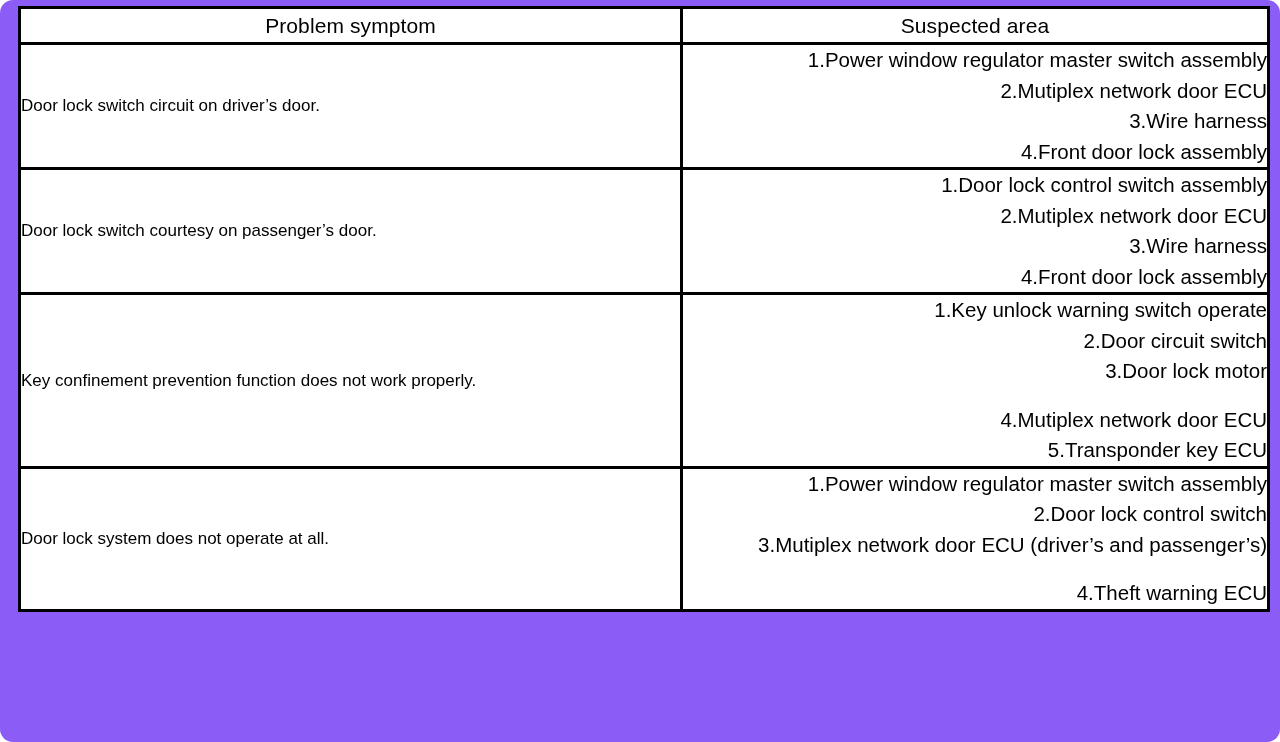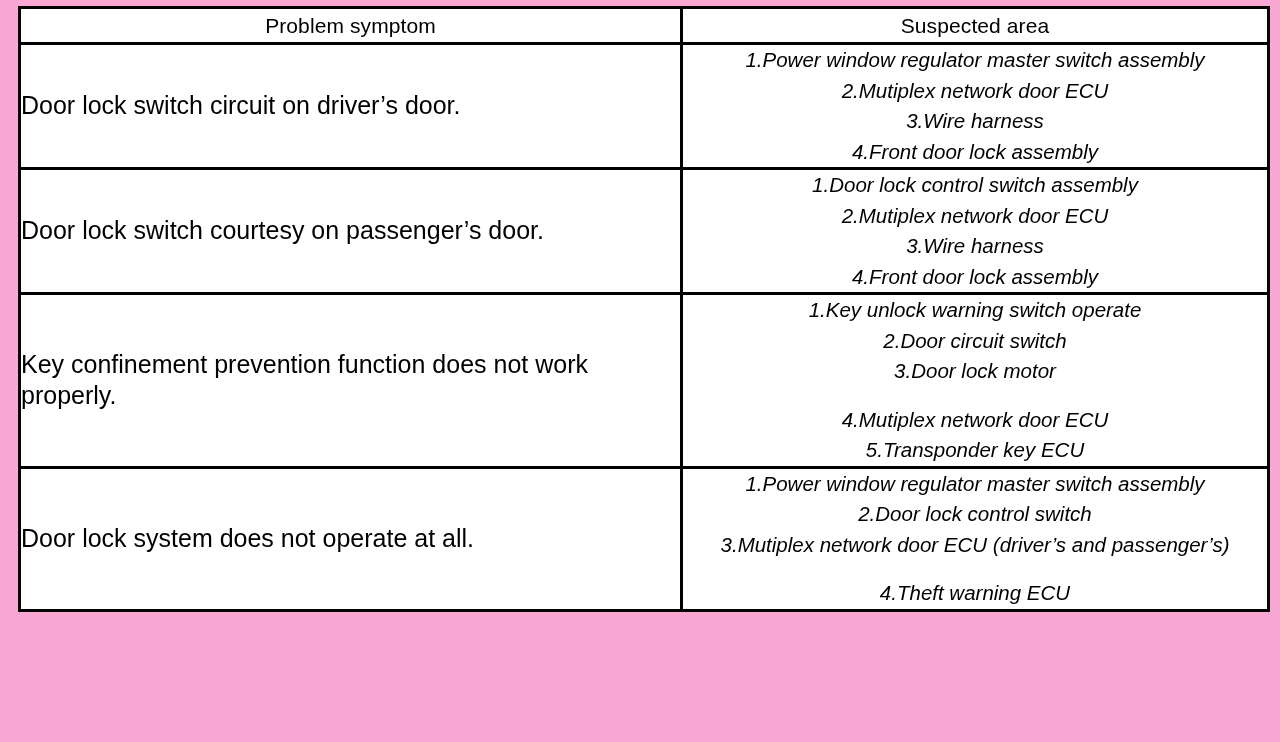--- a/index.html
+++ b/index.html
@@ -12,21 +12,22 @@
     height: 742px;
     font-family: "Liberation Sans", sans-serif;
     color: #000000;
     overflow: hidden;
   }
 
   .page {
     position: relative;
     width: 1280px;
     height: 742px;
-    background: #f9a8d4;
+    background: #8b5cf6;
+    border-radius: 13px;
   }
 
   .diagnostic-table {
     position: absolute;
     left: 18px;
     top: 6px;
     width: 1249px;
     border-collapse: collapse;
     table-layout: fixed;
     background: #ffffff;
@@ -49,31 +50,30 @@
     height: 33px;
     text-align: center;
     font-size: 21px;
     line-height: 33px;
     letter-spacing: 0.1px;
   }
 
   
   .symptom-cell {
     text-align: left;
-    font-size: 25px;
+    font-size: 17px;
     line-height: 1.25;
     padding: 0 0 0 14px;
   }
 
   
   .area-cell {
-    text-align: center;
+    text-align: right;
     padding: 9px 0 9px 11px;
     vertical-align: top;
-    font-style: italic;
   }
 
   .area-list {
     list-style: none;
     margin: 0;
     padding: 0;
   }
 
   .area-item {
     font-size: 20.5px;

